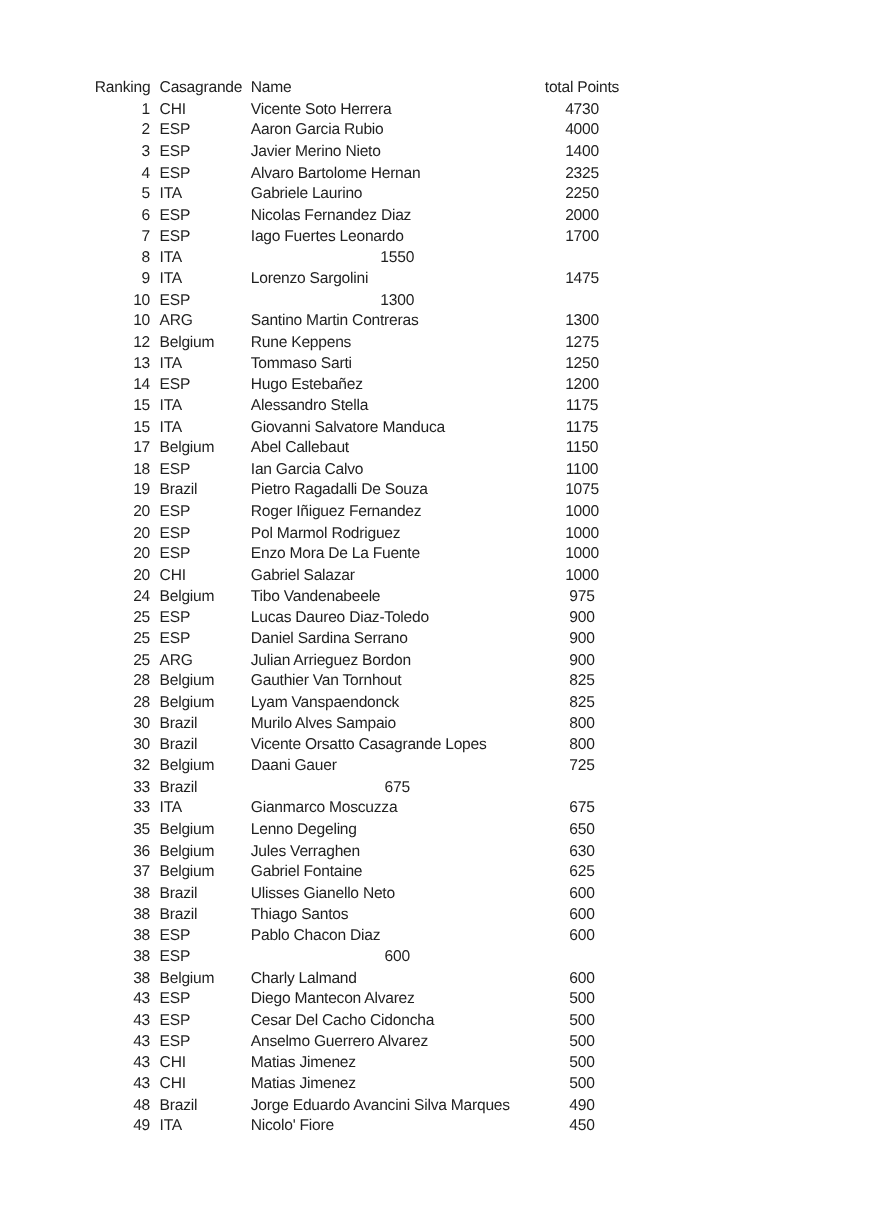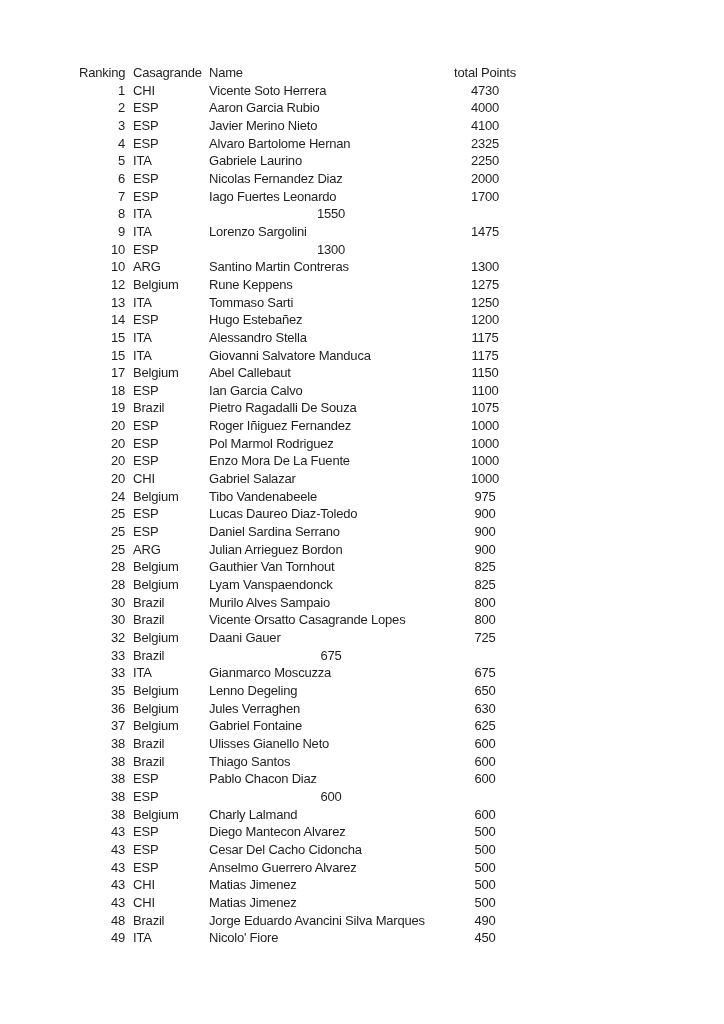--- a/index.html
+++ b/index.html
@@ -61,21 +61,21 @@
     <div class="cell c-rank">2</div>
     <div class="cell c-nat">ESP</div>
     <div class="cell c-name">Aaron Garcia Rubio</div>
     <div class="cell c-pts">4000</div>
   </div>
 
   <div class="row">
     <div class="cell c-rank">3</div>
     <div class="cell c-nat">ESP</div>
     <div class="cell c-name">Javier Merino Nieto</div>
-    <div class="cell c-pts">4100</div>
+    <div class="cell c-pts">1400</div>
   </div>
 
   <div class="row">
     <div class="cell c-rank">4</div>
     <div class="cell c-nat">ESP</div>
     <div class="cell c-name">Alvaro Bartolome Hernan</div>
     <div class="cell c-pts">2325</div>
   </div>
 
   <div class="row">

